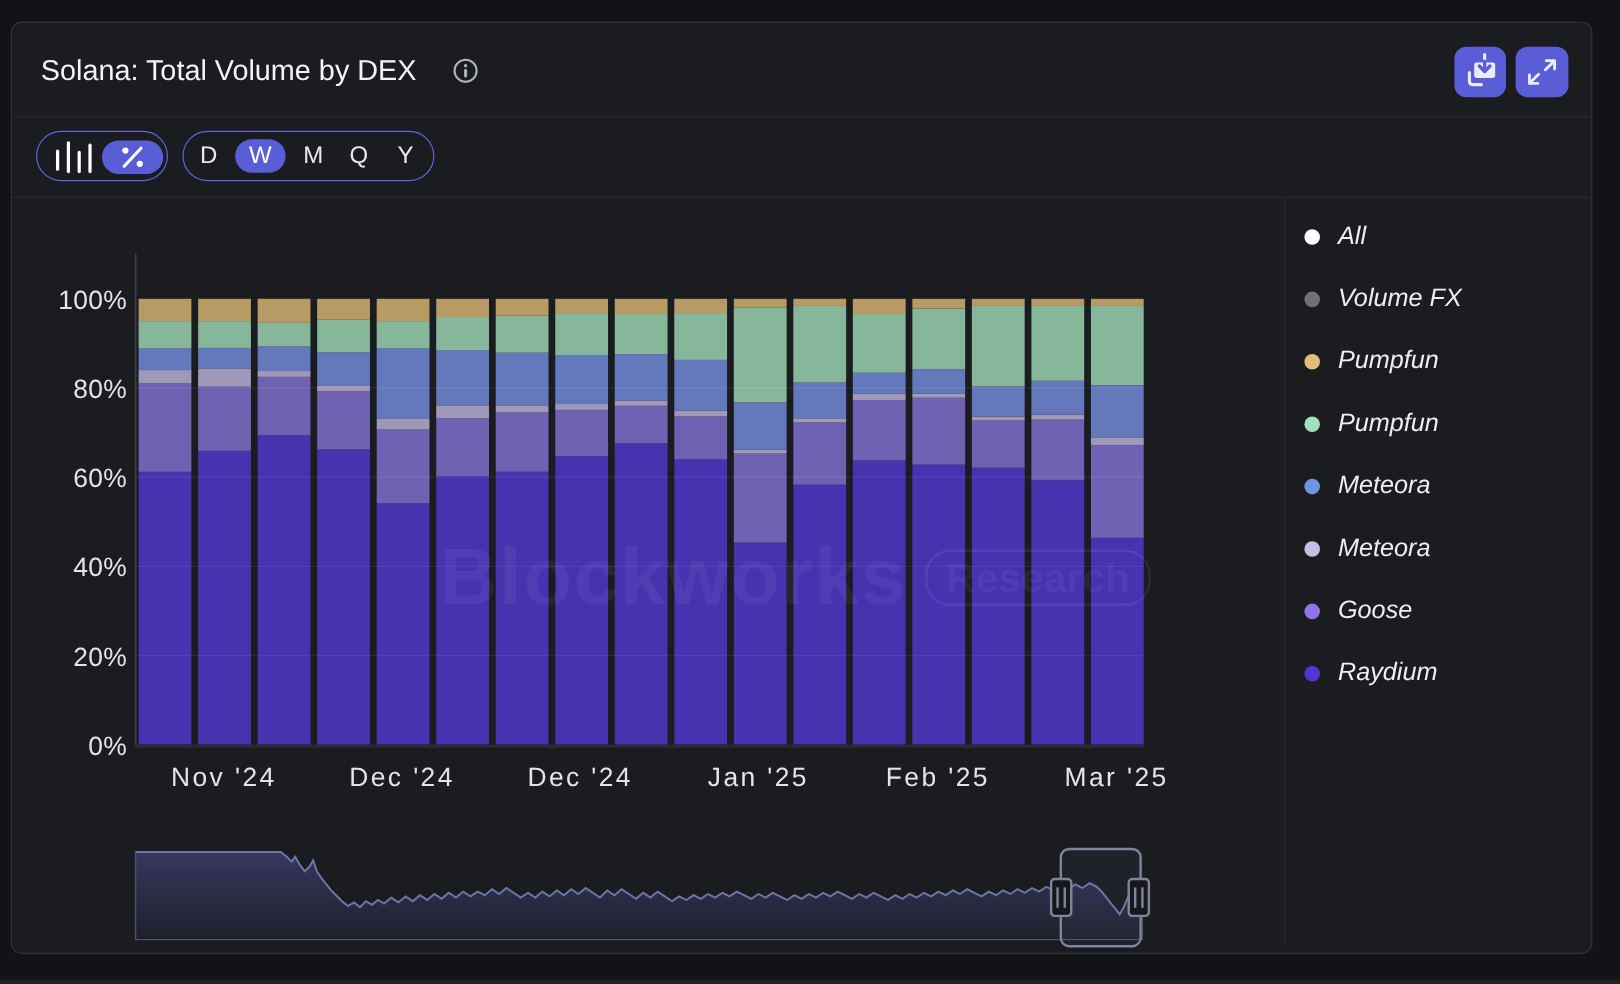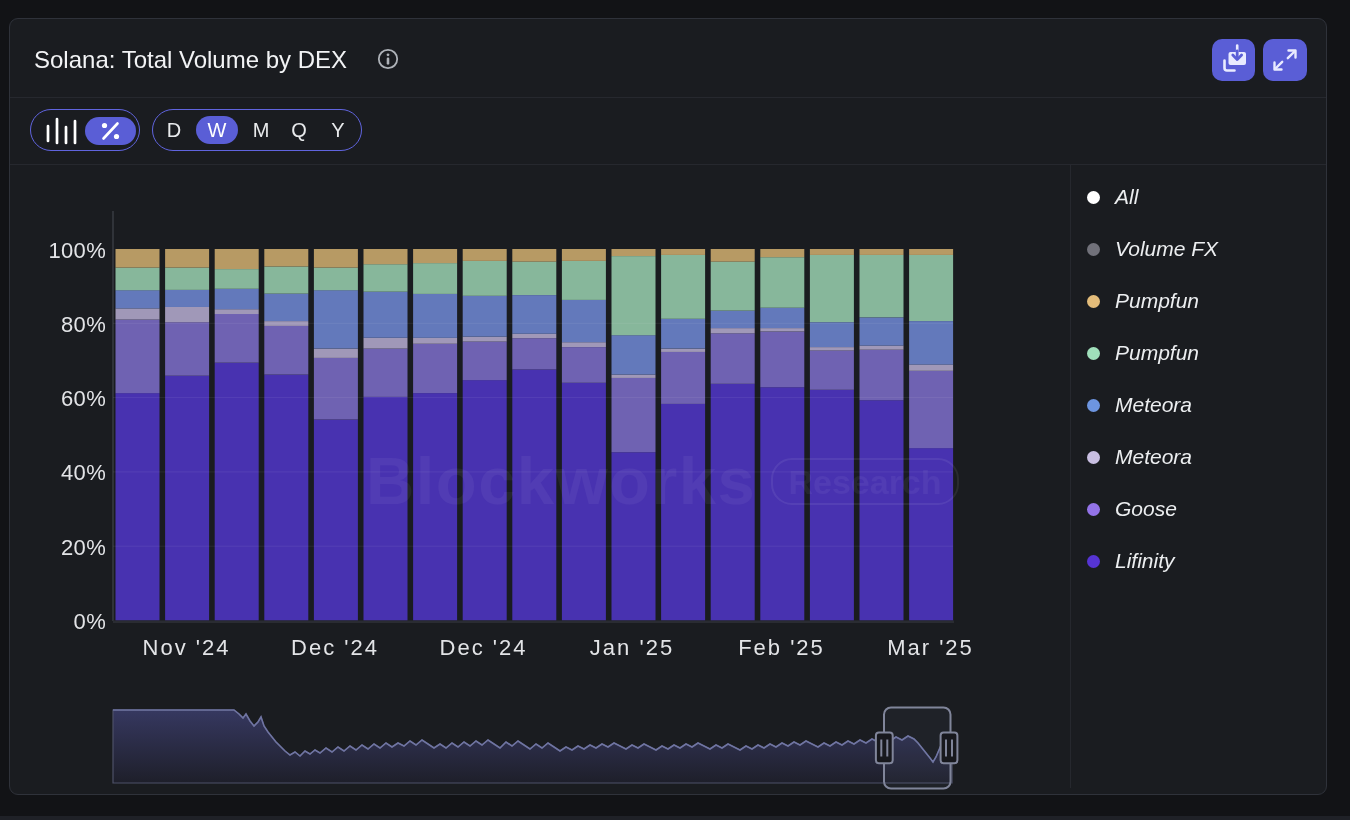--- a/index.html
+++ b/index.html
@@ -102,21 +102,21 @@
 <div class="litem" style="top:420px">
       <span class="dot" style="background:#c9bfe2"></span>
       <span class="ltext">Meteora</span>
     </div>
 <div class="litem" style="top:472px">
       <span class="dot" style="background:#9373e8"></span>
       <span class="ltext">Goose</span>
     </div>
 <div class="litem" style="top:524px">
       <span class="dot" style="background:#5634d3"></span>
-      <span class="ltext">Lifinity</span>
+      <span class="ltext">Raydium</span>
     </div>
 </div>
 <svg style="position:absolute;left:0;top:0" width="1350" height="820" viewBox="0 0 1350 820">
   <defs>
     <linearGradient id="navg" x1="0" y1="0" x2="0" y2="1">
       <stop offset="0" stop-color="#363860"></stop>
       <stop offset="1" stop-color="#1e1f2a"></stop>
     </linearGradient>
   </defs>
   <line x1="113" y1="211" x2="113" y2="621" stroke="#383b42" stroke-width="1.5"></line>

